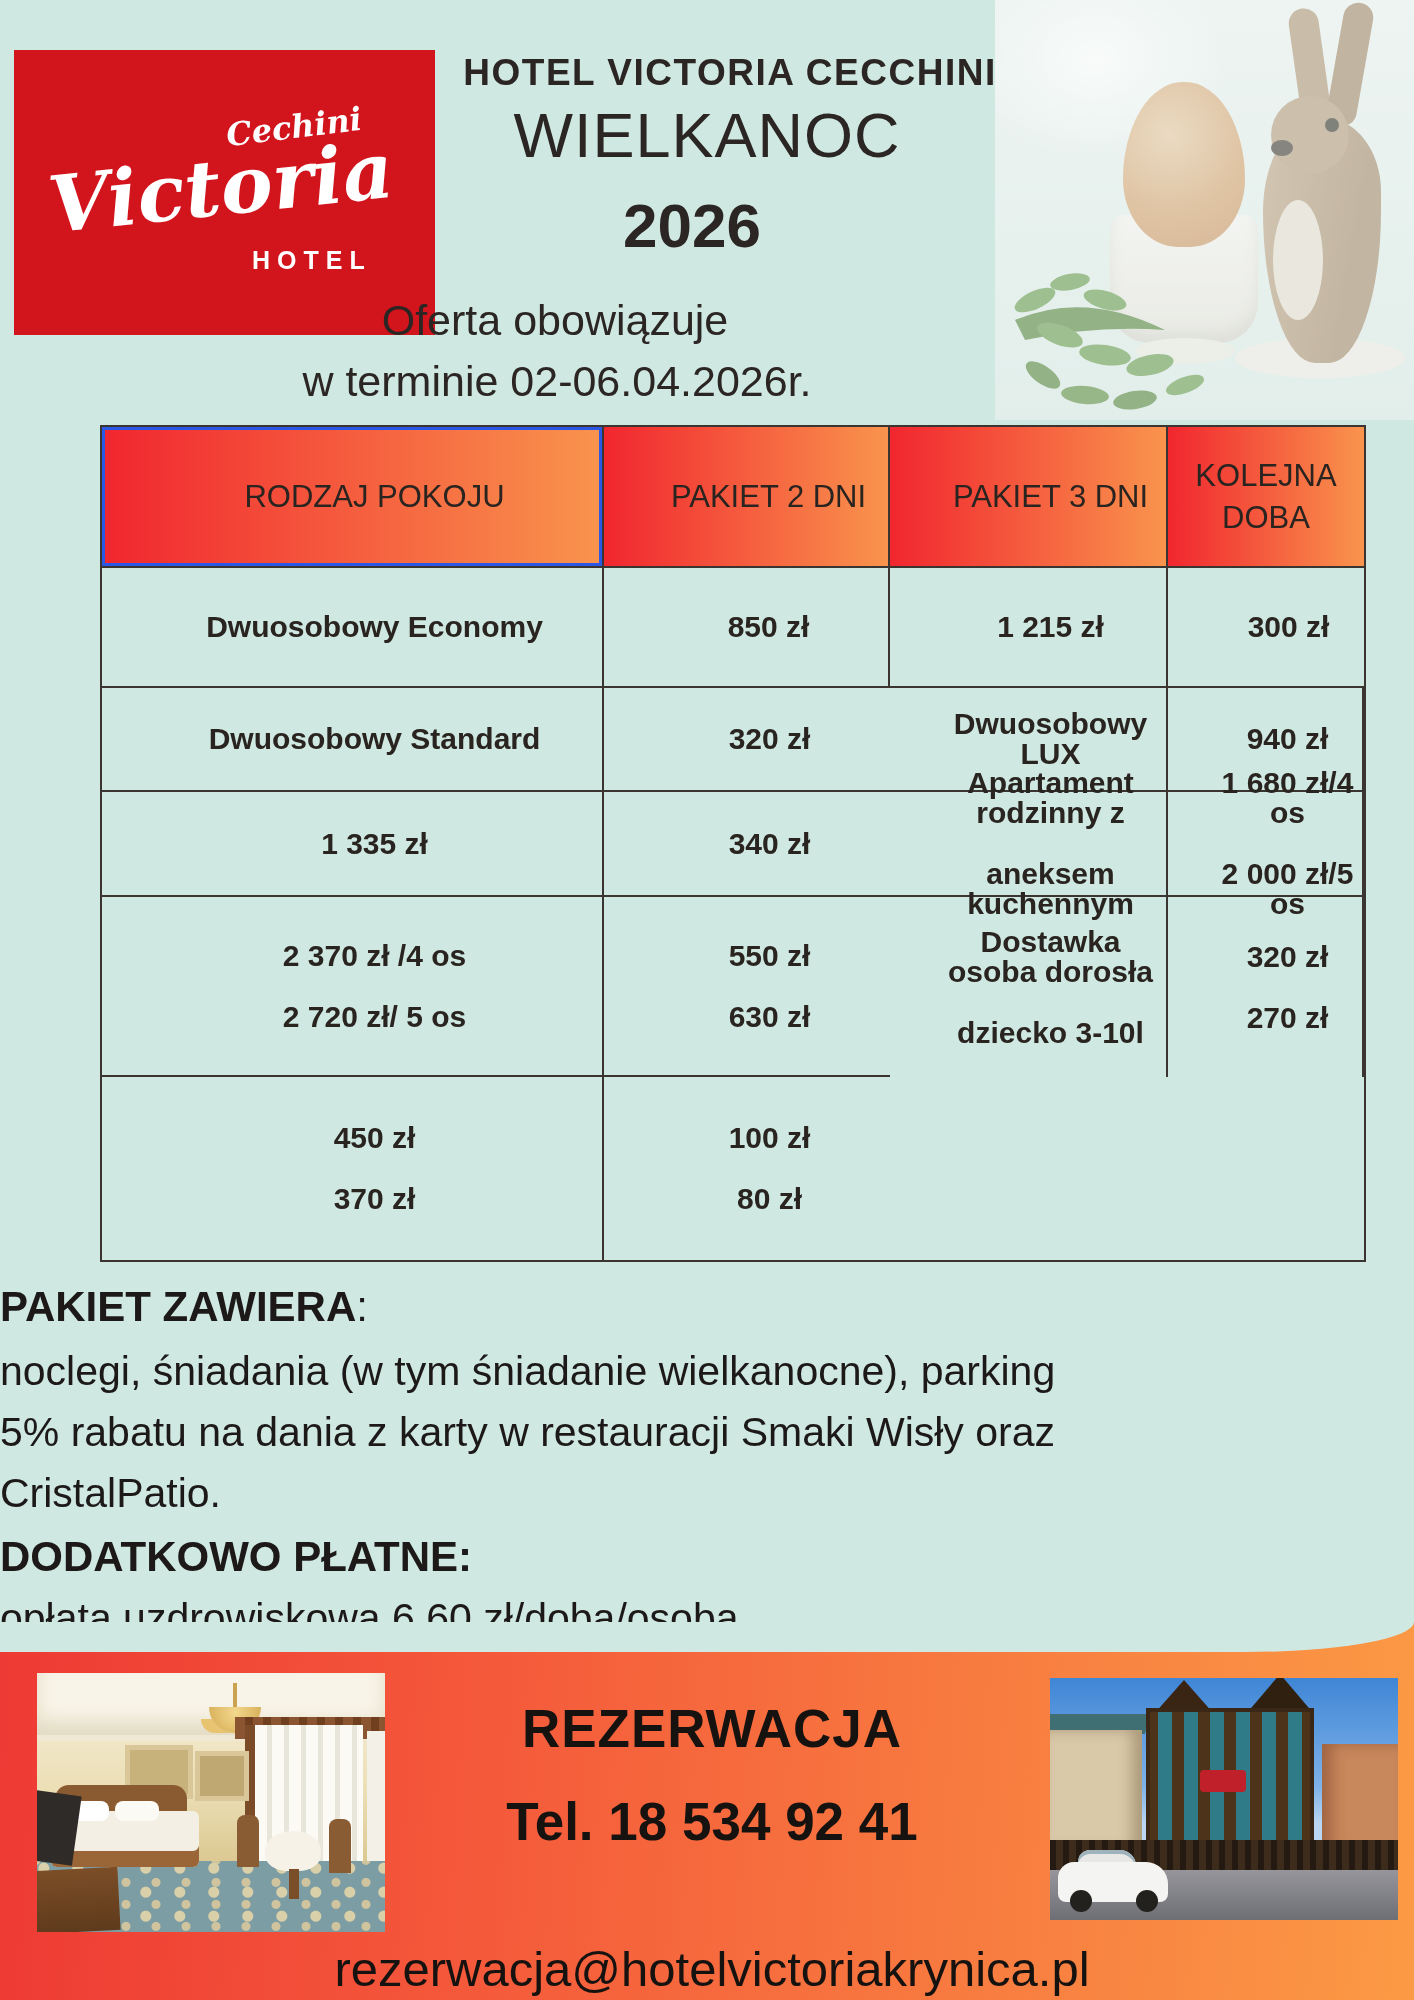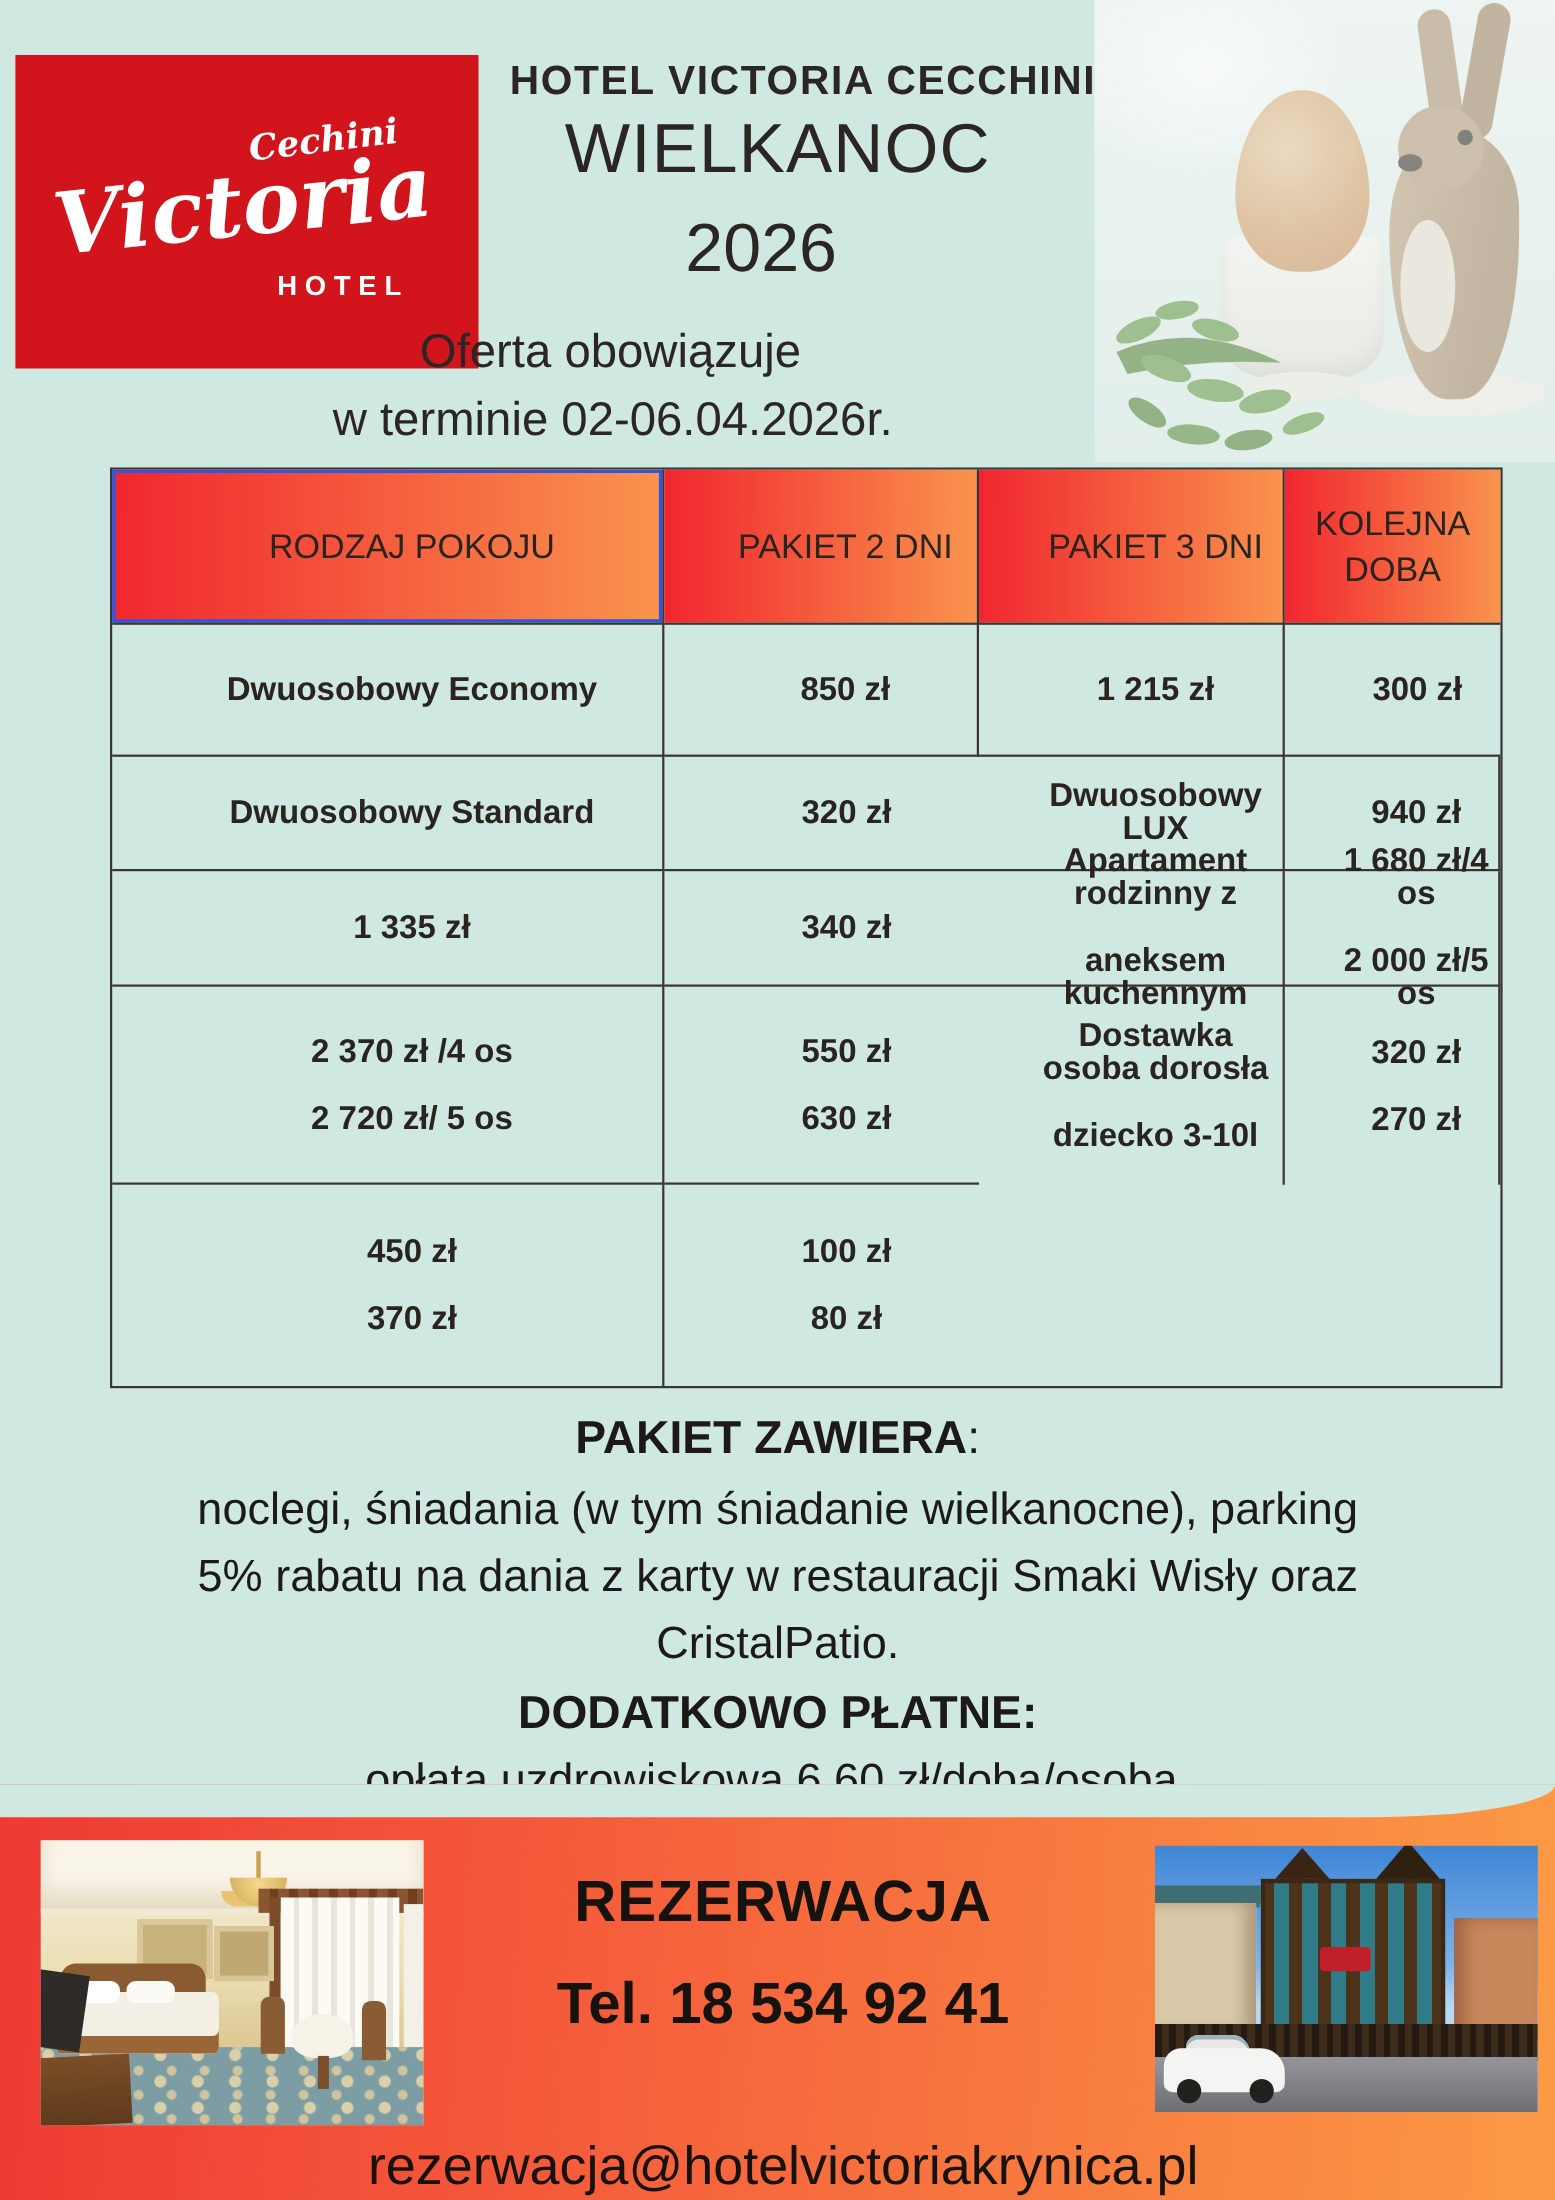--- a/index.html
+++ b/index.html
@@ -32,40 +32,40 @@
   .logo-cechini{position:absolute;left:200px;top:58px;width:160px;font-family:"DejaVu Serif",serif;font-style:italic;font-weight:bold;
     font-size:32px;color:#ffffff;transform:rotate(-7deg);text-align:center;}
   .logo-victoria{position:absolute;left:34px;top:92px;width:340px;font-family:"DejaVu Serif",serif;font-style:italic;font-weight:bold;
     font-size:78px;color:#ffffff;transform:rotate(-6deg);text-align:center;}
   .logo-hotel{position:absolute;left:238px;top:196px;font-size:25px;font-weight:bold;letter-spacing:7px;color:#ffffff;}
 
   
   .h{position:absolute;text-align:center;color:#2b2523;}
   .h1{left:430px;top:52px;width:600px;font-size:37px;font-weight:600;letter-spacing:1.5px;}
   .h2{left:407px;top:99px;width:600px;font-size:63px;font-weight:500;letter-spacing:1px;}
-  .h3{left:392px;top:190px;width:600px;font-size:62px;font-weight:400;}
+  .h3{left:392px;top:190px;width:600px;font-size:62px;font-weight:700;}
   .h4{left:255px;top:296px;width:600px;font-size:43px;}
   .h5{left:257px;top:357px;width:600px;font-size:43px;}
 
   
   .ptable{position:absolute;left:100px;top:425px;width:1262px;display:grid;
     grid-template-columns:502px 286px 278px 196px;
     grid-template-rows:141px 120px 104px 105px 180px 183px;
     border:2px solid #3a3531;}
   .ptable > div{border-right:2px solid #3a3531;border-bottom:2px solid #3a3531;
     display:flex;flex-direction:column;align-items:center;justify-content:center;text-align:center;padding-left:45px;}
   .ptable > div.lastc{border-right:none;}
   .ptable > div.lastr{border-bottom:none;}
   .hcell{background:linear-gradient(90deg,#f1262f 0%,#f9944d 100%);font-size:31px;font-weight:500;color:#2a2420;line-height:1.35;}
   .hcell.sel{box-shadow:inset 0 0 0 3px #2a57e5;}
   .bcell{font-size:30px;font-weight:700;color:#2a2420;gap:31px;line-height:1;}
   .hcell.wrap{padding:0 14px;}
 
   
-  .pline{position:absolute;left:0;width:1414px;text-align:center;color:#1c1918;font-size:42px;}
+  .pline{position:absolute;left:0;width:1414px;text-align:left;color:#1c1918;font-size:42px;}
   .pl-bold{font-weight:700;}
   .pt1{top:1283px;}
   .pt2{top:1348px;font-size:41px;}
   .pt3{top:1409px;font-size:41px;}
   .pt4{top:1470px;font-size:41px;}
   .pt5{top:1533px;}
   .pt6{top:1595px;font-size:41px;}
 
   
   .bottom{position:absolute;left:0;top:1622px;width:1414px;height:378px;

